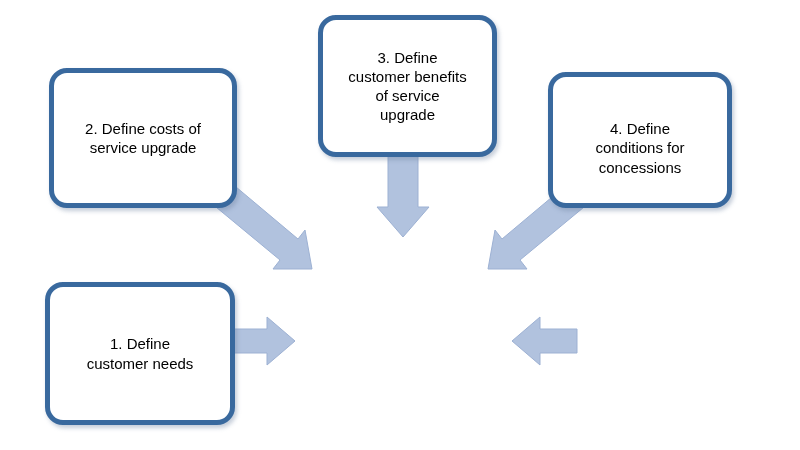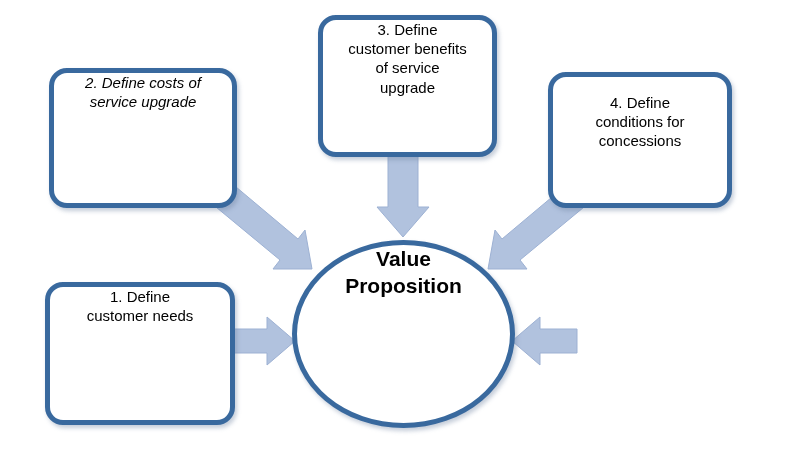--- a/index.html
+++ b/index.html
@@ -30,36 +30,37 @@
   .arrow {
     fill: var(--arrow-fill);
     stroke: var(--arrow-edge);
     stroke-width: 1;
   }
   .node {
     position: absolute;
     background: var(--box-fill);
     border: 5px solid var(--border);
     display: flex;
+    align-items: center;
     justify-content: center;
     text-align: center;
     color: var(--text);
     font-size: 15px;
     line-height: 1.28;
     box-shadow: 2px 3px 4px rgba(110, 130, 160, 0.40);
   }
   .box { border-radius: 18px; }
   .label { display: inline-block; }
   #box1 { left: 45px;  top: 282px; width: 190px; height: 143px; }
   #box2 { left: 49px;  top: 68px;  width: 188px; height: 140px; }
   #box3 { left: 318px; top: 15px;  width: 179px; height: 142px; }
   #box4 { left: 548px; top: 72px;  width: 184px; height: 136px; }
   #box5 { left: 578px; top: 282px; width: 172px; height: 143px; }
   #box1 .label { max-width: 115px; }
-  #box2 .label { max-width: 132px; font-style: italic; }
+  #box2 .label { max-width: 132px; }
   #box3 .label { max-width: 122px; }
   #box4 .label { max-width: 112px; margin-top: 16px; }
   #box5 .label { max-width: 130px; }
   #center {
     left: 292px; top: 240px;
     width: 223px; height: 188px;
     border-radius: 50%;
     font-size: 21px;
     font-weight: bold;
     line-height: 1.3;
@@ -89,17 +90,14 @@
 
   <div class="node box" id="box3">
     <span class="label">3. Define customer benefits of service upgrade</span>
   </div>
 
   <div class="node box" id="box4">
     <span class="label">4. Define conditions for concessions</span>
   </div>
 
 
-  <div class="node" id="center">
-    <span class="label">Value Proposition</span>
-  </div>
 
 </div>
 
 </body></html>

